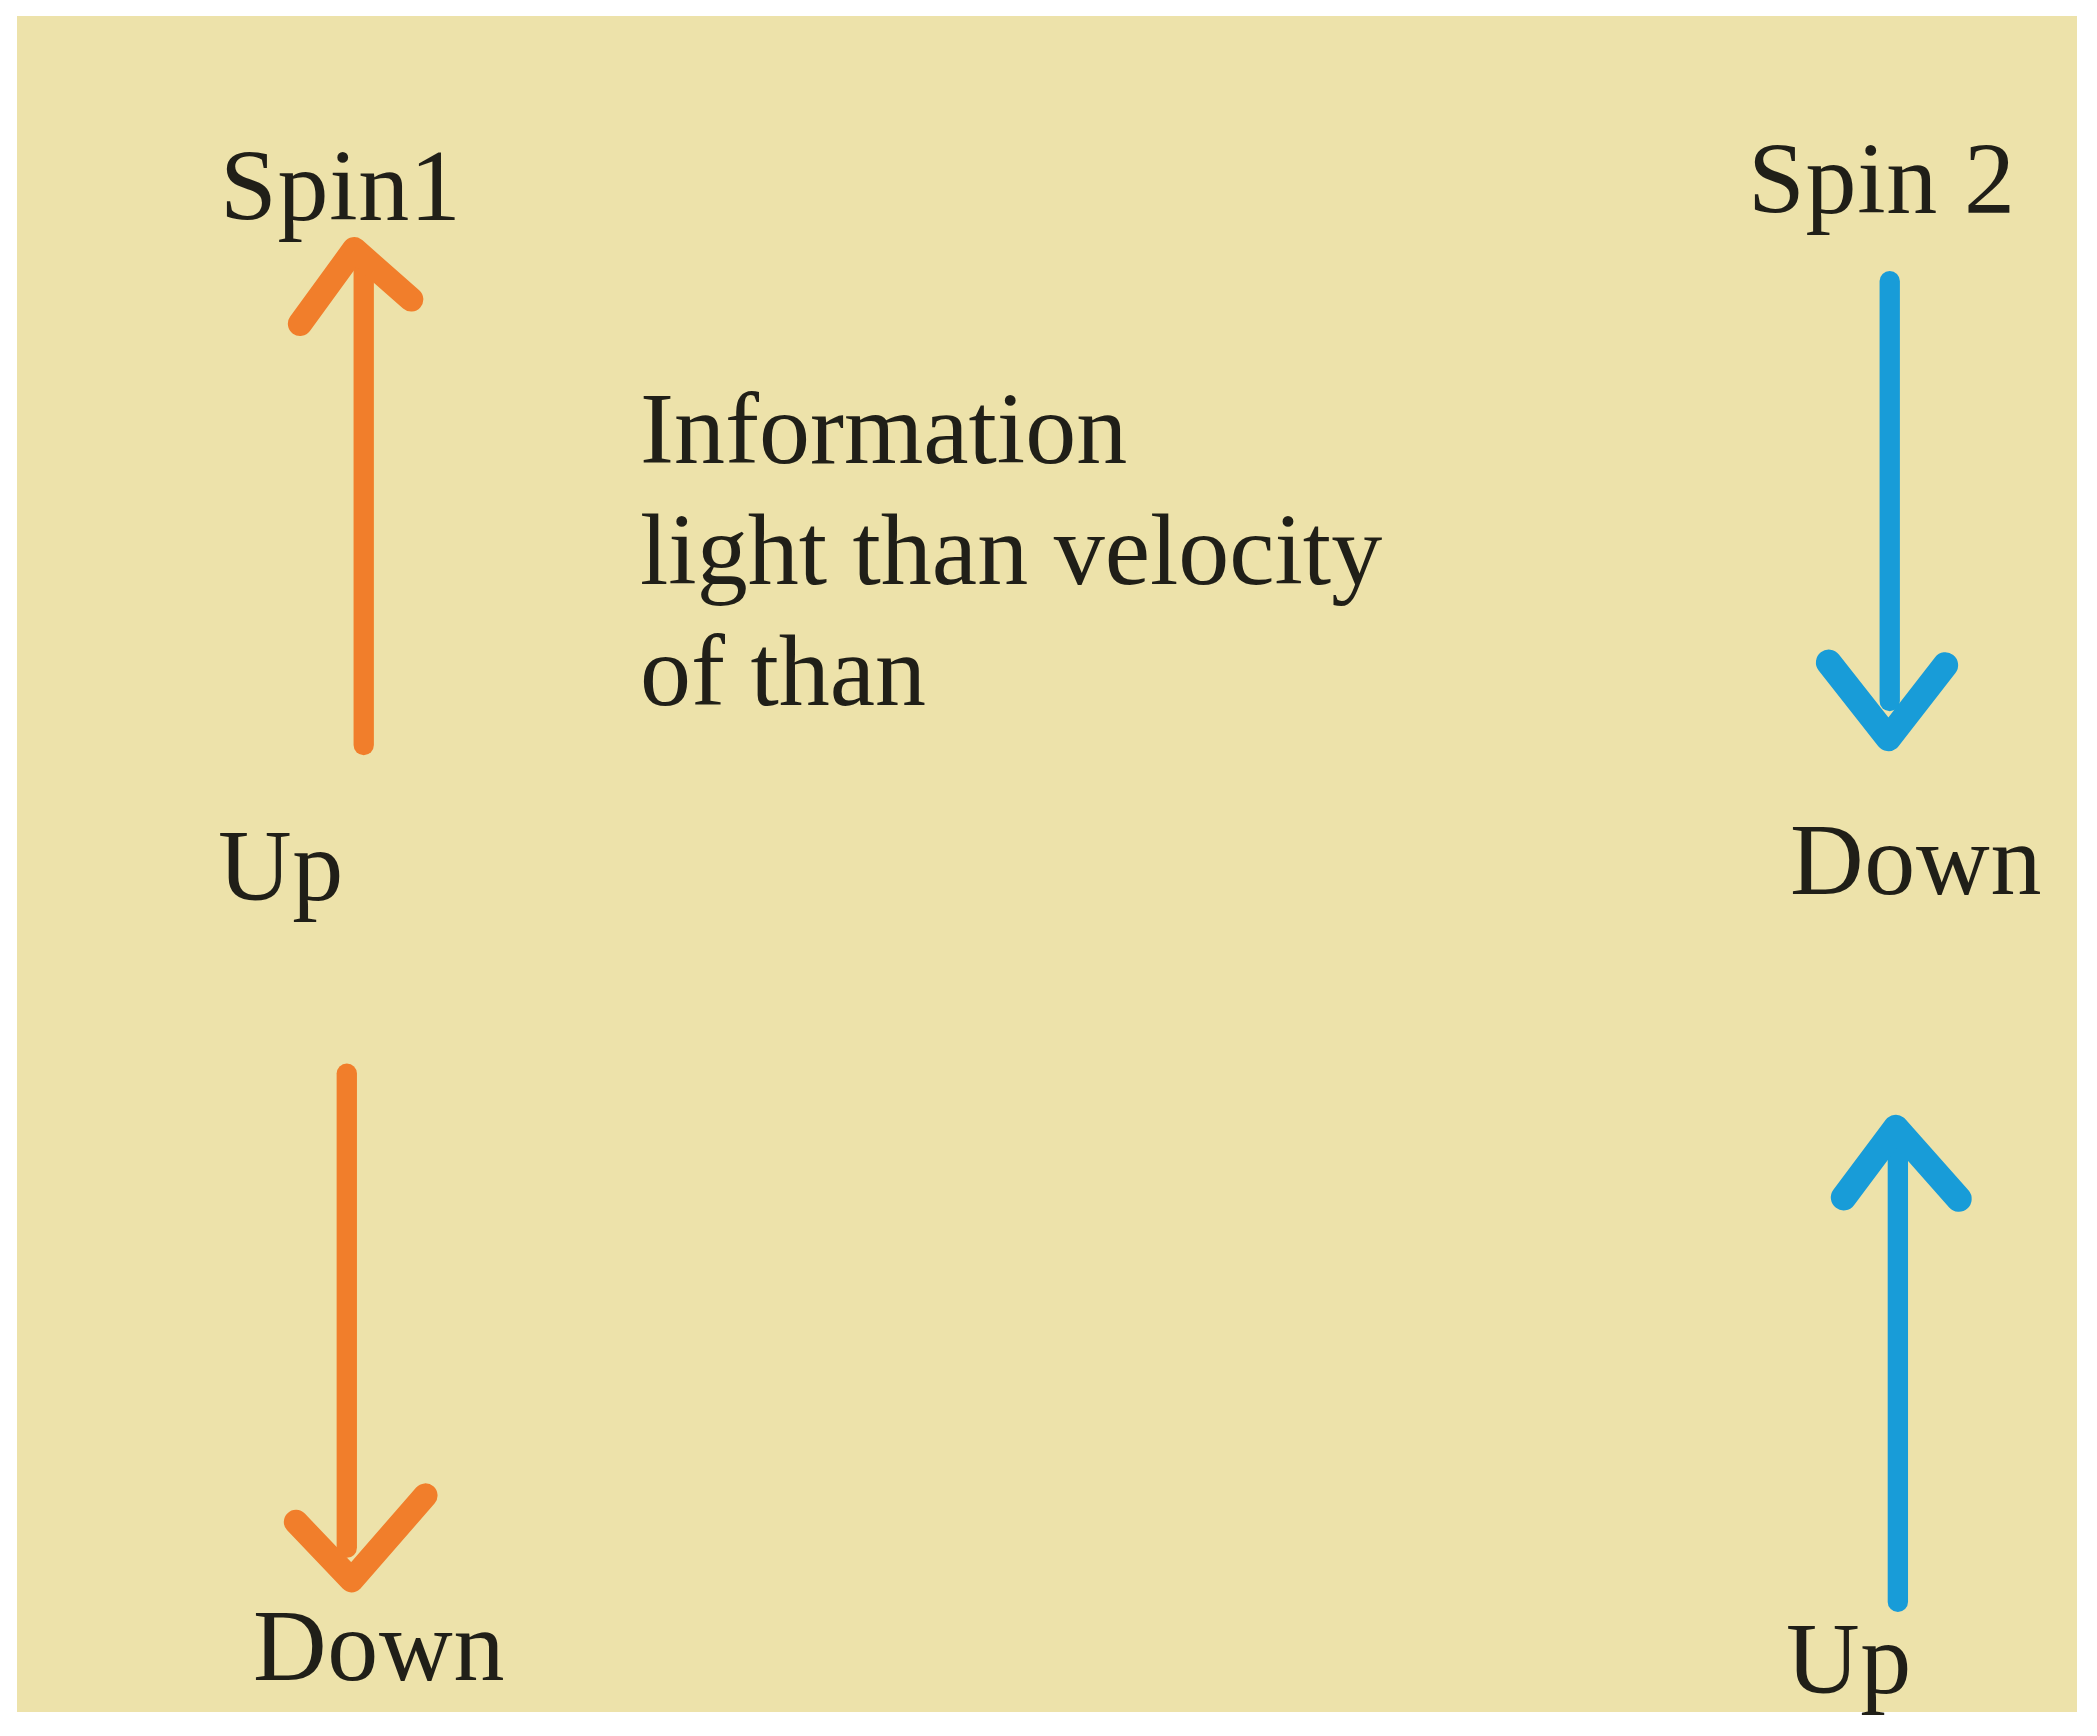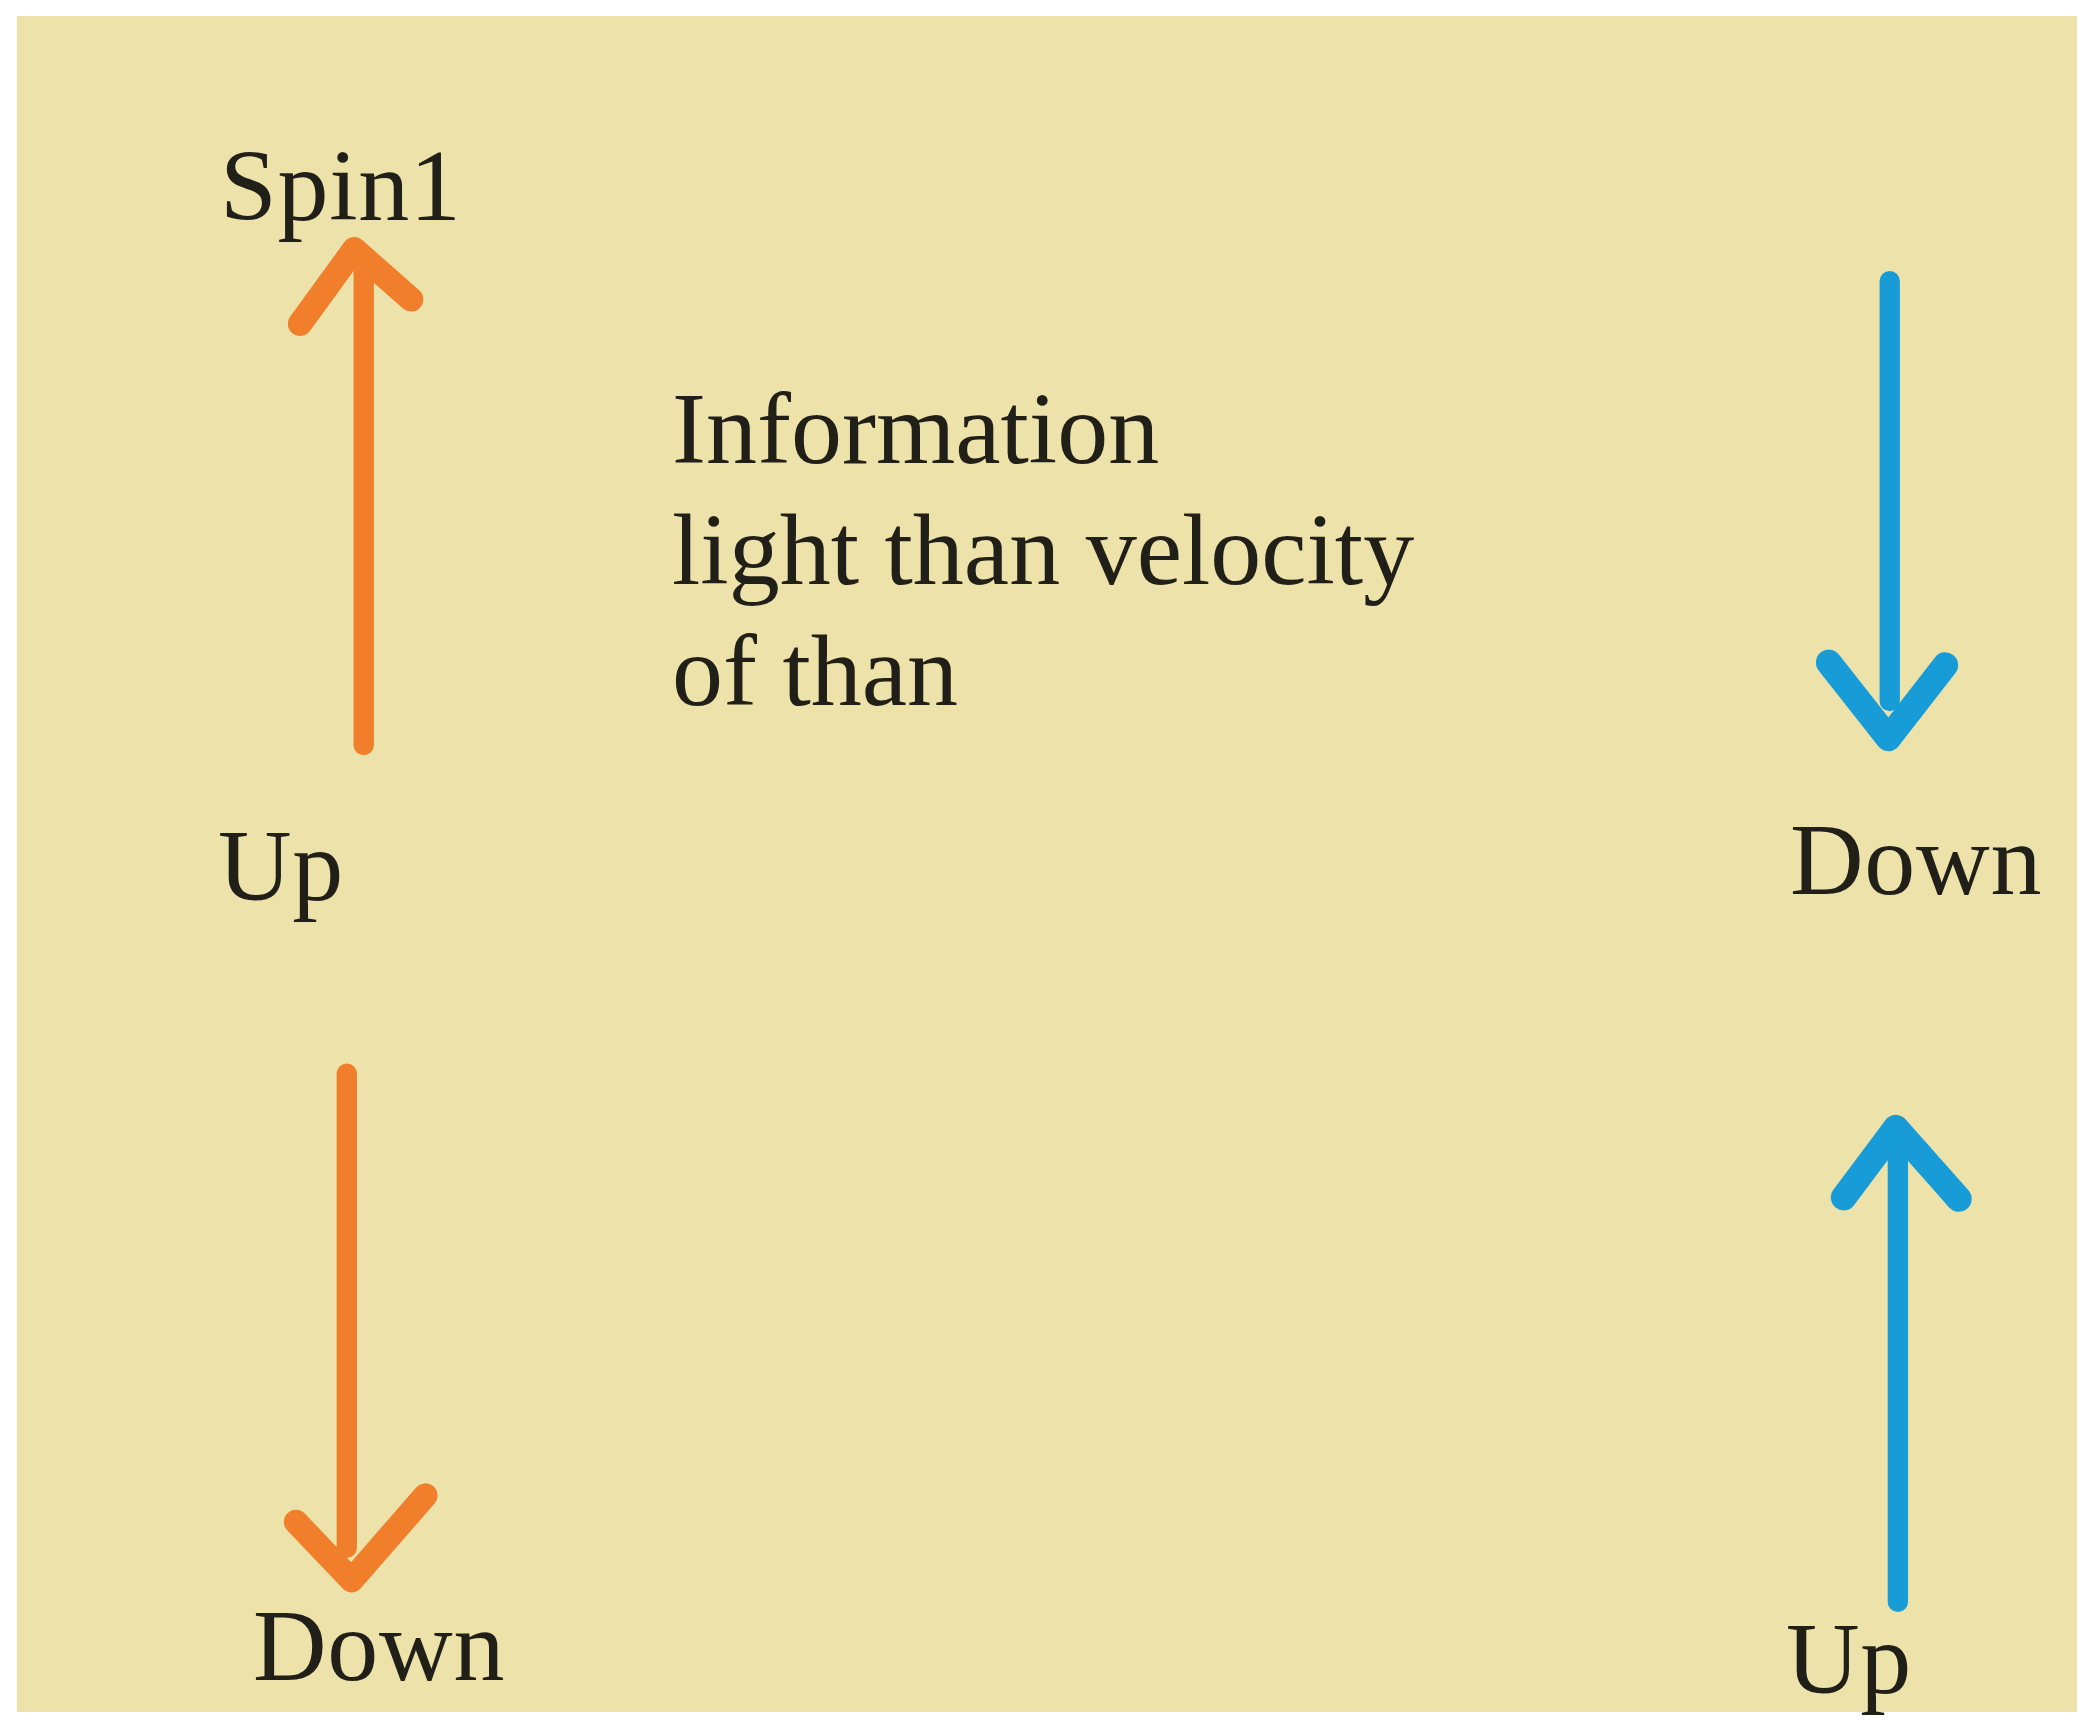--- a/index.html
+++ b/index.html
@@ -32,40 +32,40 @@
     letter-spacing: 0.7px;
     text-align: right;
   }
   #caption {
     position: absolute;
     left: 623px;
     top: 352px;
     font-size: 102px;
     line-height: 121px;
     color: #201F18;
-    margin-left: 32px;
   }
   .caption-line { white-space: nowrap; }
   #arrows-layer {
     position: absolute;
     left: 0;
     top: 0;
     width: 2097px;
     height: 1736px;
     pointer-events: none;
   }
 </style>
 </head>
 <body>
 
 <div id="screen" style="background: rgb(255, 255, 255);">
   <div id="canvas" style="background: rgb(237, 226, 170);">
 
     <div class="label" style="left: 203px; top: 119px; color: rgb(32, 31, 24);">Spin1</div>
 
+    <div class="label" style="left: 1731px; top: 112px; color: rgb(32, 31, 24);">Spin 2</div>
 
     <div id="caption" style="color: rgb(32, 31, 24);">
       <div class="caption-line">Information</div>
       <div class="caption-line">light than velocity</div>
       <div class="caption-line">of than</div>
     </div>
 
     <div class="label" style="left: 201px; top: 799px; color: rgb(32, 31, 24);">Up</div>
 
     <div class="label" style="left: 1773px; top: 793px; color: rgb(32, 31, 24);">Down</div>

